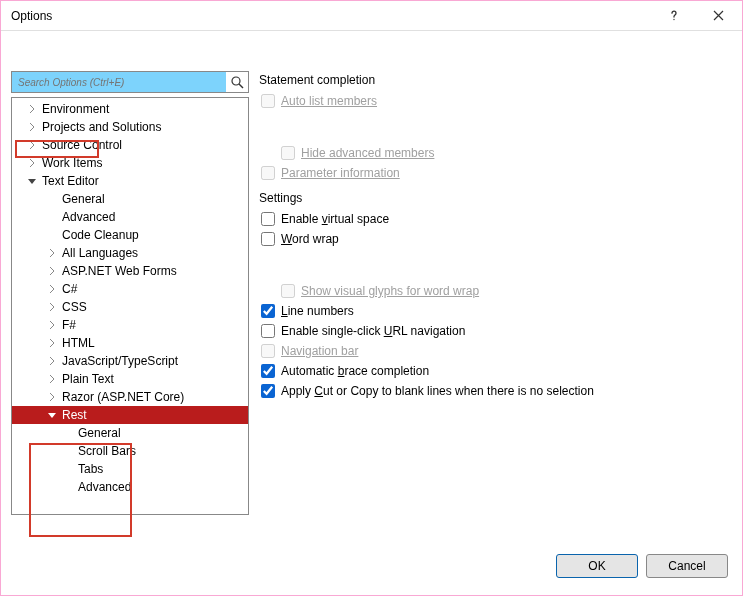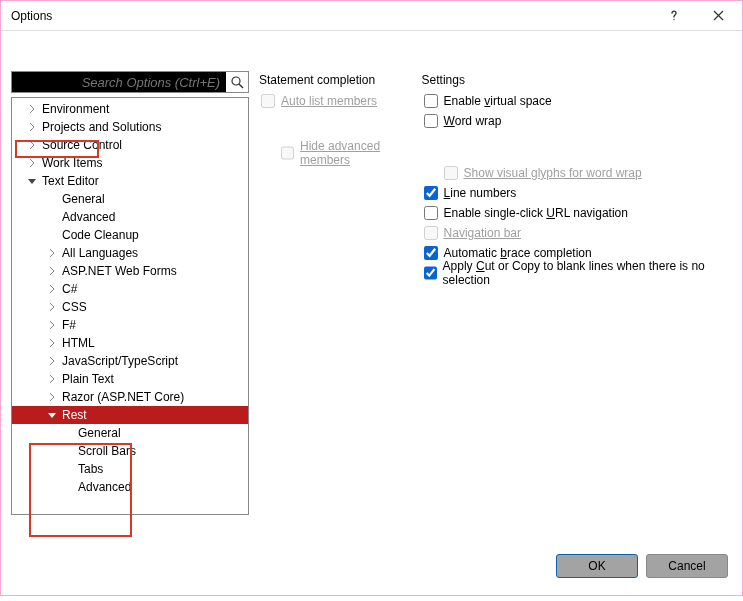--- a/index.html
+++ b/index.html
@@ -4,45 +4,45 @@
 <style>
   * { box-sizing: border-box; }
   html, body { margin:0; padding:0; font-family: "Segoe UI", Arial, sans-serif; font-size:12px; color:#000; background:#fff; }
   .window { width:743px; height:596px; border:1px solid #f9a8d4; display:flex; flex-direction:column; position:relative;gap:32px; }
   .titlebar { height:30px; display:flex; align-items:center; padding:0 2px 0 10px; border-bottom:1px solid #e0e0e0; }
   .titlebar .title { flex:1; font-size:12px; }
   .titlebar .tb-btn { width:44px; height:28px; display:flex; align-items:center; justify-content:center; }
   .body { flex:1; display:flex; padding:8px 10px 0 10px; gap:10px; overflow:hidden; }
   .left { width:238px; display:flex; flex-direction:column; }
   .searchwrap { display:flex; border:1px solid #888; height:22px; }
-  .searchwrap input { flex:1; border:none; outline:none; padding:0 6px; font-size:13px; font-style:italic; color:#666; background:#000000;text-align:right; }
+  .searchwrap input { flex:1; border:none; outline:none; padding:0 6px; font-size:10px; font-style:italic; color:#666; background:#7dd3fc; }
   .searchwrap .sicon { width:22px; display:flex; align-items:center; justify-content:center; }
   .treewrap { flex:1; border:1px solid #888; margin-top:4px; overflow:hidden; position:relative; }
   .tree { position:absolute; inset:0; overflow-y:auto; padding:2px 0 4px 0; }
   .tree::-webkit-scrollbar { width:16px; }
   .tree::-webkit-scrollbar-track { background:#f0f0f0; }
   .tree::-webkit-scrollbar-thumb { background:#c0c0c0; }
   .node { display:flex; align-items:center; height:18px; padding-left:4px; white-space:nowrap; cursor:default; user-select:none; }
   .arrow { width:12px; height:12px; display:flex; align-items:center; justify-content:center; margin-right:2px; }
   .node .label { padding:0 2px; }
   .node.selected { background:#b91c1c; color:#fff; }
   .node.selected .label { }
   .d1 { padding-left:14px; }
   .d2 { padding-left:34px; }
   .d3 { padding-left:50px; }
-  .right { flex:1; display:flex; flex-direction:row; overflow:auto; }
+  .right { flex:1; display:flex; flex-direction:column; overflow:auto; }
   .group { margin-bottom:6px; }
   .grouptitle { font-size:12px; padding:2px 0 4px 0; }
   .chk { display:flex; align-items:center; height:20px; gap:6px; padding-left:2px; }
   .chk.disabled { color:#a0a0a0;text-decoration:underline; }
   .chk input[type=checkbox] { width:14px; height:14px; margin:0; }
   .chk input[type=checkbox].blue { accent-color:#0a64d2; }
   .chk.indent { padding-left:22px;margin-top:32px; }
   .footer { height:48px; display:flex; justify-content:flex-end; align-items:center; gap:8px; padding:0 14px 10px 0; }
-  .btn { min-width:82px; height:24px; border:1px solid #888; background:#a3a3a3; font-size:12px; border-radius:3px; }
+  .btn { min-width:82px; height:24px; border:1px solid #888; background:#e5e5e5; font-size:12px; border-radius:3px; }
   .btn.primary { border:1px solid #0a64ad; }
   .redbox { position:absolute; border:2px solid #d23a2a; pointer-events:none; }
   u { text-decoration: underline; }
 </style>
 </head>
 <body>
 
 <div class="window">
 
   <div class="titlebar">
@@ -230,20 +230,24 @@
       <div class="group">
         <div class="grouptitle">Statement completion</div>
         <label class="chk disabled">
           <input type="checkbox" disabled="" style="">
           <span>Auto list members</span>
         </label>
         <label class="chk disabled indent">
           <input type="checkbox" disabled="" style="">
           <span><u>H</u><span>ide advanced members</span></span>
         </label>
+        <label class="chk disabled">
+          <input type="checkbox" disabled="" style="">
+          <span><u>P</u>arameter information</span>
+        </label>
       </div>
 
       <div class="group">
         <div class="grouptitle">Settings</div>
         <label class="chk">
           <input type="checkbox" style="">
           <span>Enable <u>v</u>irtual space</span>
         </label>
         <label class="chk">
           <input type="checkbox" style="">

